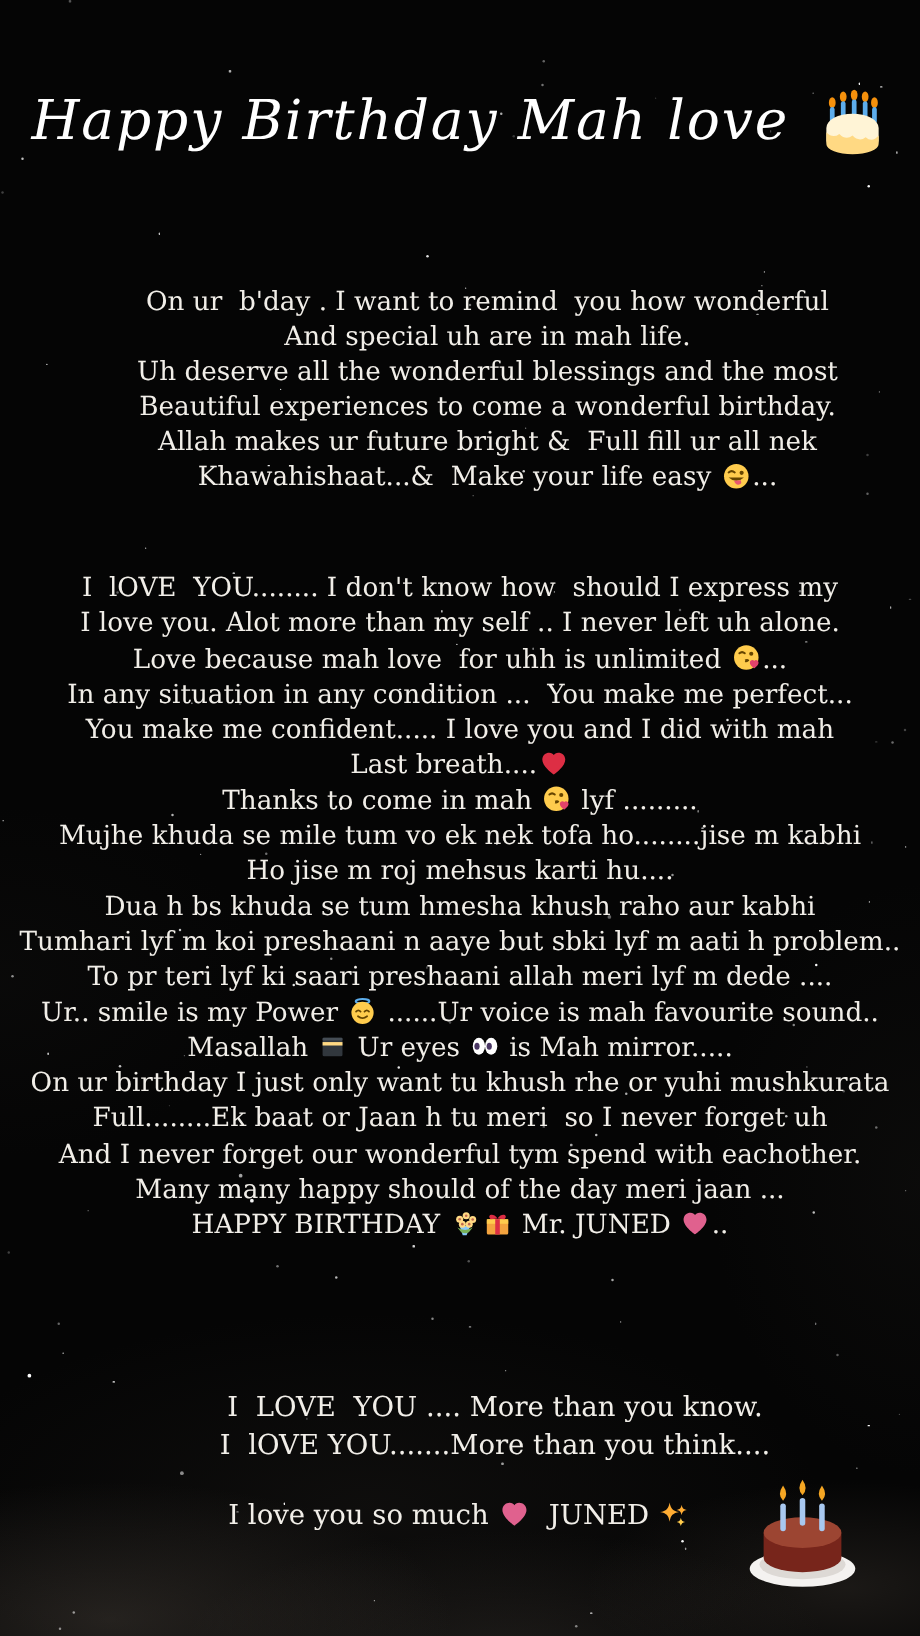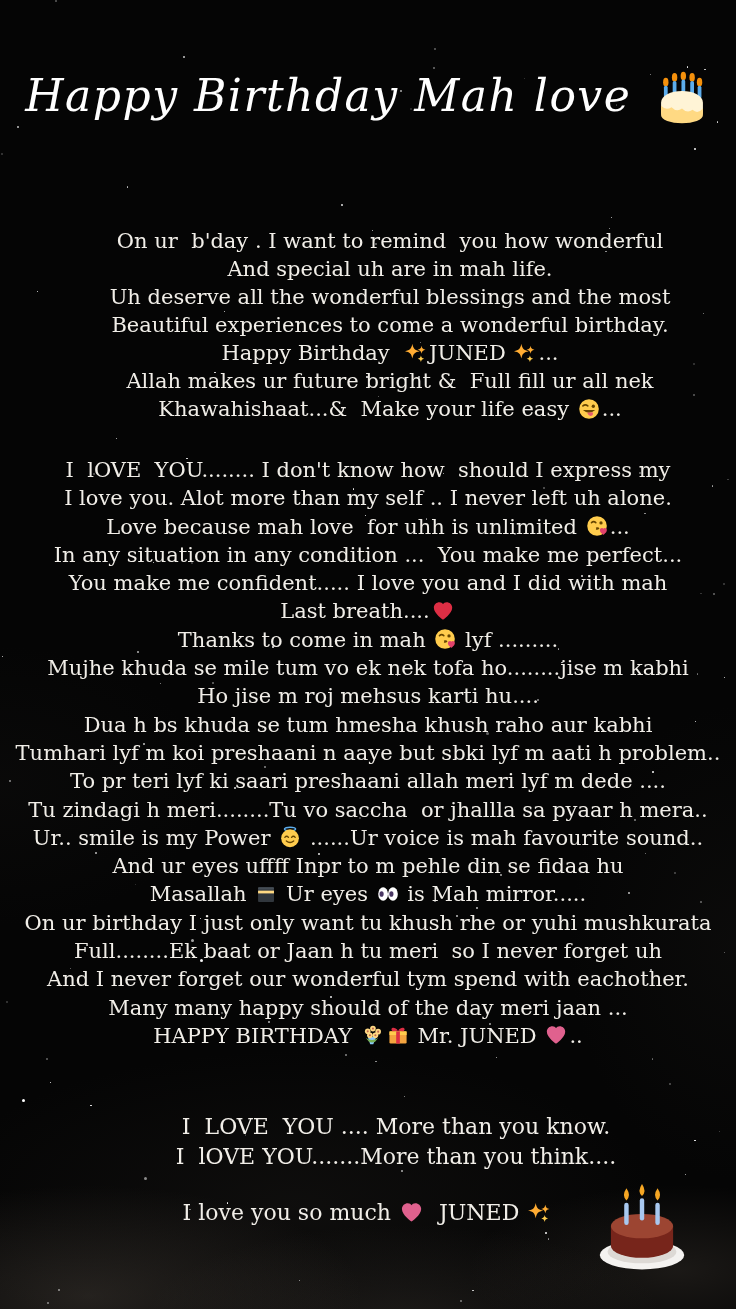--- a/index.html
+++ b/index.html
@@ -190,29 +190,20 @@
             <path d="M4.5 24 a15.5 8.5 0 0 1 31 0 v7.5 a15.5 6 0 0 1 -31 0 z" fill="#FFF4D6"></path>
             <path d="M4.5 26.5 q3.8 4 7.7 1 q3.9 4 7.8 1 q3.9 4 7.8 1 q3.9 3.5 7.7 -1 v5 a15.5 6 0 0 1 -31 0 z" fill="#FFD983"></path>
           </svg></span></div>
     </div>
 
   <div class="para p1">
       <div class="line">On ur  b'day . I want to remind  you how wonderful</div>
       <div class="line">And special uh are in mah life.</div>
       <div class="line">Uh deserve all the wonderful blessings and the most</div>
       <div class="line">Beautiful experiences to come a wonderful birthday.</div>
-      <div class="line">Happy Birthday  <span class="emoji"><svg viewBox="0 0 36 36">
-            <path d="M12 3C13.5 11 16 13.5 24 15C16 16.5 13.5 19 12 27C10.5 19 8 16.5 0 15C8 13.5 10.5 11 12 3Z" fill="#FFAC33"></path>
-            <path d="M27 6C27.8 10.2 29.3 11.7 33.5 12.5C29.3 13.3 27.8 14.8 27 19C26.2 14.8 24.7 13.3 20.5 12.5C24.7 11.7 26.2 10.2 27 6Z" fill="#FFAC33"></path>
-            <path d="M26 22C26.7 25.4 27.9 26.6 31.3 27.3C27.9 28 26.7 29.2 26 32.6C25.3 29.2 24.1 28 20.7 27.3C24.1 26.6 25.3 25.4 26 22Z" fill="#FFCC4D"></path>
-          </svg></span>JUNED <span class="emoji"><svg viewBox="0 0 36 36">
-            <path d="M12 3C13.5 11 16 13.5 24 15C16 16.5 13.5 19 12 27C10.5 19 8 16.5 0 15C8 13.5 10.5 11 12 3Z" fill="#FFAC33"></path>
-            <path d="M27 6C27.8 10.2 29.3 11.7 33.5 12.5C29.3 13.3 27.8 14.8 27 19C26.2 14.8 24.7 13.3 20.5 12.5C24.7 11.7 26.2 10.2 27 6Z" fill="#FFAC33"></path>
-            <path d="M26 22C26.7 25.4 27.9 26.6 31.3 27.3C27.9 28 26.7 29.2 26 32.6C25.3 29.2 24.1 28 20.7 27.3C24.1 26.6 25.3 25.4 26 22Z" fill="#FFCC4D"></path>
-          </svg></span>...</div>
       <div class="line">Allah makes ur future bright &amp;  Full fill ur all nek</div>
       <div class="line">Khawahishaat...&amp;  Make your life easy <span class="emoji"><svg viewBox="0 0 36 36">
             <circle cx="18" cy="18" r="16" fill="#FFCC4D"></circle>
             <path d="M8 13 q4 -3.5 8 0" stroke="#664500" stroke-width="2.6" fill="none" stroke-linecap="round"></path>
             <circle cx="25" cy="13.5" r="2.7" fill="#664500"></circle>
             <path d="M8 19.5 q10 9 20 0 z" fill="#664500"></path>
             <path d="M15 24 q3 7.5 8.5 4.2 q1.8 -1.4 .4 -5z" fill="#E8596E"></path>
           </svg></span>...</div>
     </div>
 
@@ -236,29 +227,27 @@
             <path d="M9 12.5 q3.5 -3.2 7 0" stroke="#664500" stroke-width="2.6" fill="none" stroke-linecap="round"></path>
             <circle cx="24.5" cy="13" r="2.7" fill="#664500"></circle>
             <path d="M16 20.5 q4.5 -1.6 6 1.4 q-2.8 3.2 -6 1.8 q1.4 -1.6 0 -3.2z" fill="#664500"></path>
             <path transform="translate(21.5,20) scale(0.38)" d="M18 32C18 32 3 22 3 12.5C3 7 7.5 3.5 12 3.5C15 3.5 17 5 18 6.5C19 5 21 3.5 24 3.5C28.5 3.5 33 7 33 12.5C33 22 18 32 18 32Z" fill="#E2426B"></path>
           </svg></span> lyf .........</div>
       <div class="line">Mujhe khuda se mile tum vo ek nek tofa ho........jise m kabhi</div>
       <div class="line">Ho jise m roj mehsus karti hu....</div>
       <div class="line">Dua h bs khuda se tum hmesha khush raho aur kabhi</div>
       <div class="line">Tumhari lyf m koi preshaani n aaye but sbki lyf m aati h problem..</div>
       <div class="line">To pr teri lyf ki saari preshaani allah meri lyf m dede ....</div>
-      <div class="line">Tu zindagi h meri........Tu vo saccha  or jhallla sa pyaar h mera..</div>
       <div class="line">Ur.. smile is my Power <span class="emoji"><svg viewBox="0 0 36 36">
             <ellipse cx="18" cy="5" rx="9" ry="3" fill="none" stroke="#5DADEC" stroke-width="2.6"></ellipse>
             <circle cx="18" cy="20" r="14.5" fill="#FFCC4D"></circle>
             <path d="M9.5 18.5 q3 -3.5 6 0" stroke="#664500" stroke-width="2.2" fill="none" stroke-linecap="round"></path>
             <path d="M20.5 18.5 q3 -3.5 6 0" stroke="#664500" stroke-width="2.2" fill="none" stroke-linecap="round"></path>
             <path d="M12 24.5 q6 5 12 0" stroke="#664500" stroke-width="2.2" fill="none" stroke-linecap="round"></path>
           </svg></span> ......Ur voice is mah favourite sound..</div>
-      <div class="line">And ur eyes uffff Inpr to m pehle din se fidaa hu</div>
       <div class="line">Masallah <span class="emoji"><svg viewBox="0 0 36 36">
             <rect x="5" y="7" width="26" height="24" rx="1.5" fill="#31373D"></rect>
             <rect x="5" y="7" width="26" height="3.5" rx="1.5" fill="#454d55"></rect>
             <rect x="5" y="12.5" width="26" height="4.5" fill="#FFD983"></rect>
           </svg></span> Ur eyes <span class="emoji"><svg viewBox="0 0 36 36">
             <ellipse cx="10" cy="18" rx="8" ry="11" fill="#fff"></ellipse>
             <ellipse cx="26" cy="18" rx="8" ry="11" fill="#fff"></ellipse>
             <ellipse cx="7.5" cy="18" rx="3.4" ry="4.6" fill="#4a3764"></ellipse>
             <ellipse cx="23.5" cy="18" rx="3.4" ry="4.6" fill="#4a3764"></ellipse>
           </svg></span> is Mah mirror.....</div>

